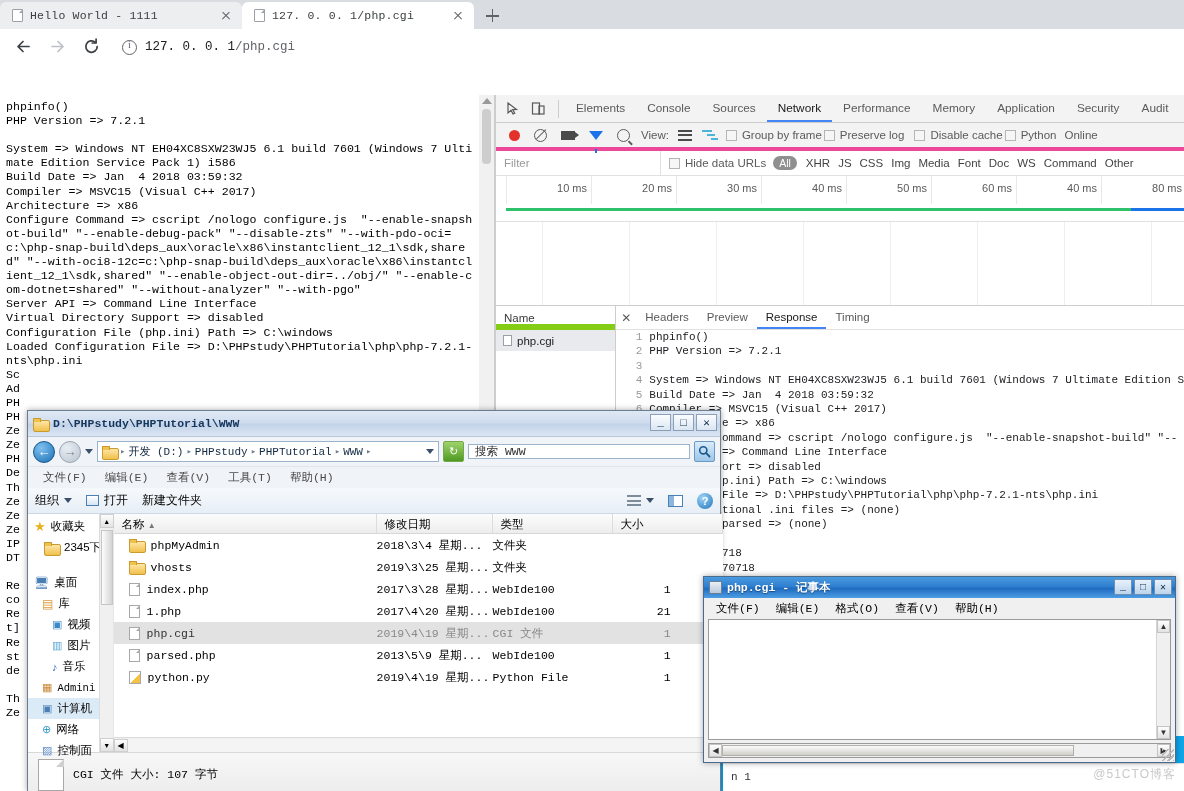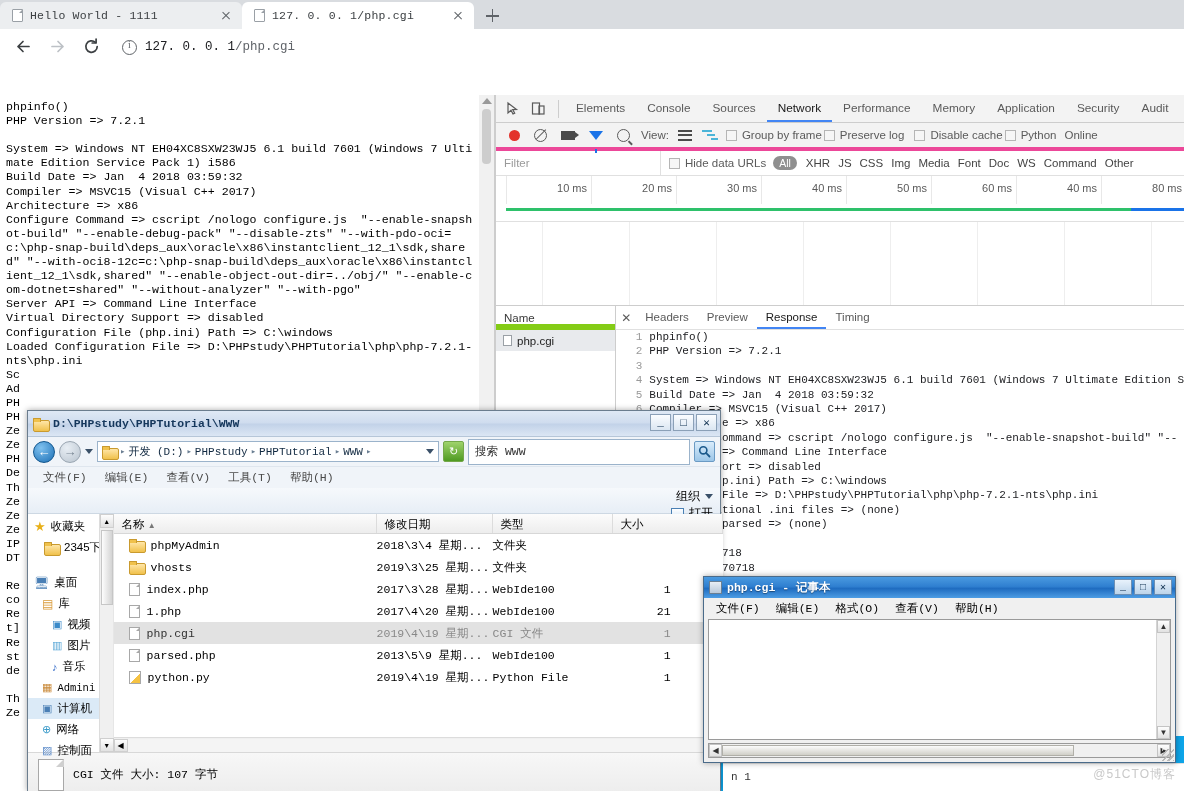--- a/index.html
+++ b/index.html
@@ -203,27 +203,27 @@
 
   .exp-nav{height:30px;display:flex;align-items:center;gap:4px;padding:0 5px;background:#f0f4f9;border-bottom:1px solid #dfe6ee;}
   .circbtn{width:22px;height:22px;border-radius:50%;display:flex;align-items:center;justify-content:center;font-size:13px;color:#fff;flex:0 0 22px;}
   .circbtn.back{background:radial-gradient(circle at 35% 30%,#7fc1ef,#1b6fb5);border:1px solid #12578f;}
   .circbtn.fwd{background:radial-gradient(circle at 35% 30%,#e8eef4,#b9c4cf);border:1px solid #9aa6b2;color:#7a8794;}
   .caret{width:0;height:0;border-left:4px solid transparent;border-right:4px solid transparent;border-top:5px solid #3a5068;flex:0 0 8px;}
   .addrbar{flex:1;height:21px;background:#fff;border:1px solid #9bb3cb;display:flex;align-items:center;gap:3px;padding:0 4px;
            font-family:"Liberation Mono",monospace;font-size:11px;color:#102840;}
   .crumb-sep{color:#6a7e92;font-size:9px;}
   .refreshbtn{width:21px;height:21px;border:1px solid #74a84a;background:linear-gradient(to bottom,#9fd36c,#4f9a22);display:flex;align-items:center;justify-content:center;flex:0 0 21px;border-radius:2px;color:#fff;font-size:11px;}
-  .searchbar{width:222px;height:26px;background:#fff;border:1px solid #9bb3cb;display:flex;align-items:center;padding-left:6px;font-size:11.5px;color:#303030;font-family:"Liberation Mono",monospace;}
+  .searchbar{width:222px;height:15px;background:#fff;border:1px solid #9bb3cb;display:flex;align-items:center;padding-left:6px;font-size:11.5px;color:#303030;font-family:"Liberation Mono",monospace;}
   .searchglass{width:21px;height:21px;border:1px solid #6a9ac4;background:linear-gradient(to bottom,#d9ecfb,#9cc6e8);display:flex;align-items:center;justify-content:center;flex:0 0 21px;border-radius:2px;}
 
   .exp-menubar{height:21px;display:flex;align-items:center;gap:0;padding-left:6px;background:#f0f4f9;font-size:11.5px;color:#4a4a4a;font-family:"Liberation Mono",monospace;}
   .exp-menubar span{padding:0 9px;}
-  .exp-toolbar{height:26px;display:flex;align-items:flex-end;gap:0;padding-left:0;
-      background:linear-gradient(to bottom,#f6f9fc,#e7eef6); border-bottom:1px solid #cdd8e3; font-size:12px;flex-direction:column;}
+  .exp-toolbar{height:26px;display:flex;align-items:center;gap:0;padding-left:0;
+      background:linear-gradient(to bottom,#f6f9fc,#e7eef6); border-bottom:1px solid #cdd8e3; font-size:12px;}
   .exp-toolbar .tbitem{padding:0 7px;display:flex;align-items:center;gap:5px;}
   .blue-sq{width:13px;height:11px;border:1px solid #4a80b4;background:linear-gradient(to bottom,#fff,#d5e5f5);flex:0 0 13px;}
   .view-ic{width:14px;height:11px;display:flex;flex-direction:column;justify-content:space-between;flex:0 0 14px;}
   .view-ic i{height:2px;background:#7d8c9a;display:block;}
   .pane-ic{width:15px;height:12px;border:1.4px solid #4a80b4;background:#fff;position:relative;flex:0 0 15px;}
   .pane-ic:after{content:"";position:absolute;left:0;top:0;bottom:0;width:5px;background:#8cb6de;}
   .help-ic{width:16px;height:16px;border-radius:50%;background:radial-gradient(circle at 35% 30%,#9ed3f5,#1f76bd);color:#fff;font-size:11px;display:flex;align-items:center;justify-content:center;font-weight:bold;flex:0 0 16px;}
 
   .exp-body{display:flex;height:238px;background:#fff;}
   .exp-tree{width:96px;background:#fff;position:relative;border-right:1px solid #e6e6e6;padding-top:2px;}

